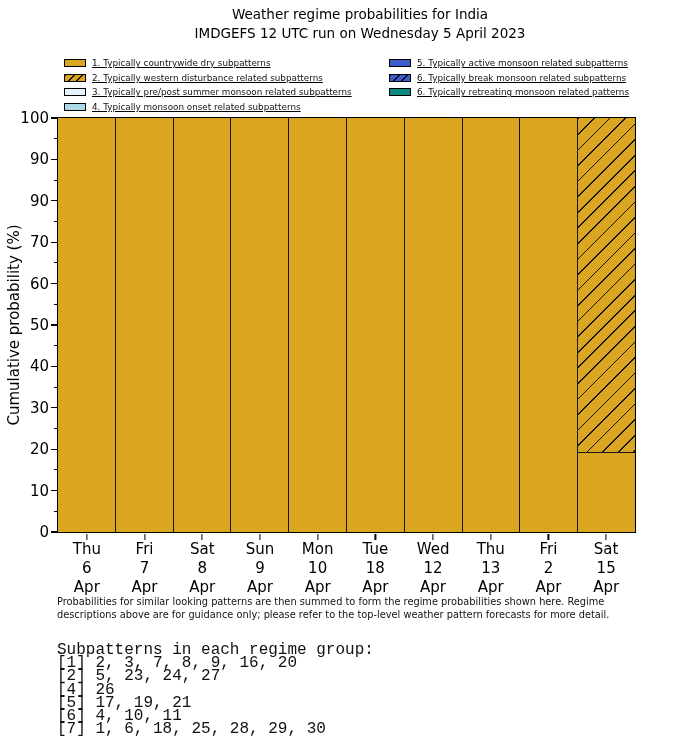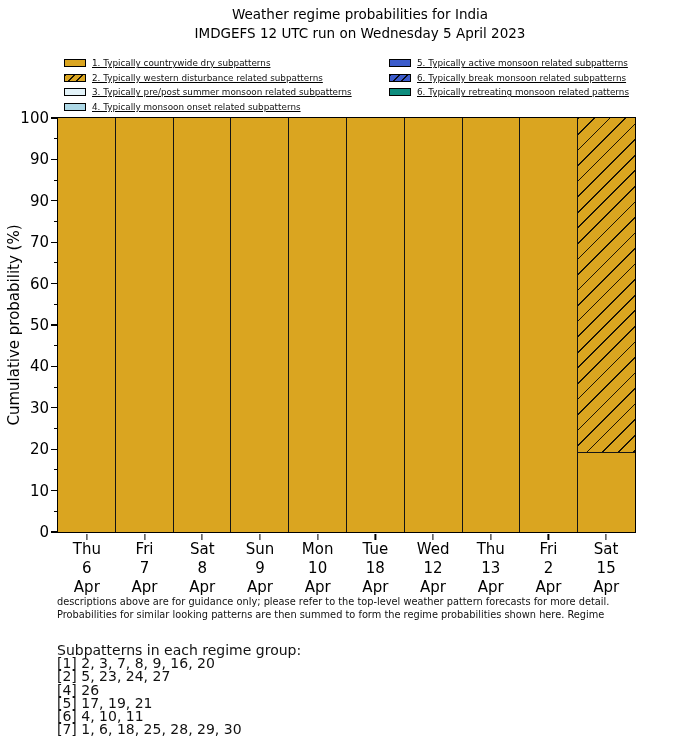--- a/index.html
+++ b/index.html
@@ -100,23 +100,24 @@
     left: 57px; top: 595px;
     width: 630px;
     font-size: 9.8px;
     line-height: 13.4px;
     color: #111;
   }
   .subpatterns {
     position: absolute;
     left: 57px; top: 644px;
     width: 630px;
-    font-size: 14px;
+    font-size: 16px;
     line-height: 13.2px;
     color: #111;
+    font-family: Liberation Mono, monospace;
   }
 </style>
 </head>
 <body>
 
 <div class="figure">
 
   <div class="title-block">
     <div>Weather regime probabilities for India</div>
     <div>IMDGEFS 12 UTC run on Wednesday 5 April 2023</div>
@@ -283,22 +284,22 @@
         <div class="xtick" style="left: 95%;"></div>
         <div class="xlabel" style="left: 95%;">
           <div>Sat</div>
           <div>15</div>
           <div>Apr</div>
         </div>
       </div>
   </div>
 
   <div class="footnote">
+      <div>Probabilities for similar looking patterns are then summed to form the regime probabilities shown here. Regime</div>
       <div>descriptions above are for guidance only; please refer to the top-level weather pattern forecasts for more detail.</div>
-      <div>Probabilities for similar looking patterns are then summed to form the regime probabilities shown here. Regime</div>
     </div>
 
   <div class="subpatterns">
     <div>Subpatterns in each regime group:</div>
   <div>[1] 2, 3, 7, 8, 9, 16, 20</div>
       <div>[2] 5, 23, 24, 27</div>
       <div>[4] 26</div>
       <div>[5] 17, 19, 21</div>
       <div>[6] 4, 10, 11</div>
       <div>[7] 1, 6, 18, 25, 28, 29, 30</div>

